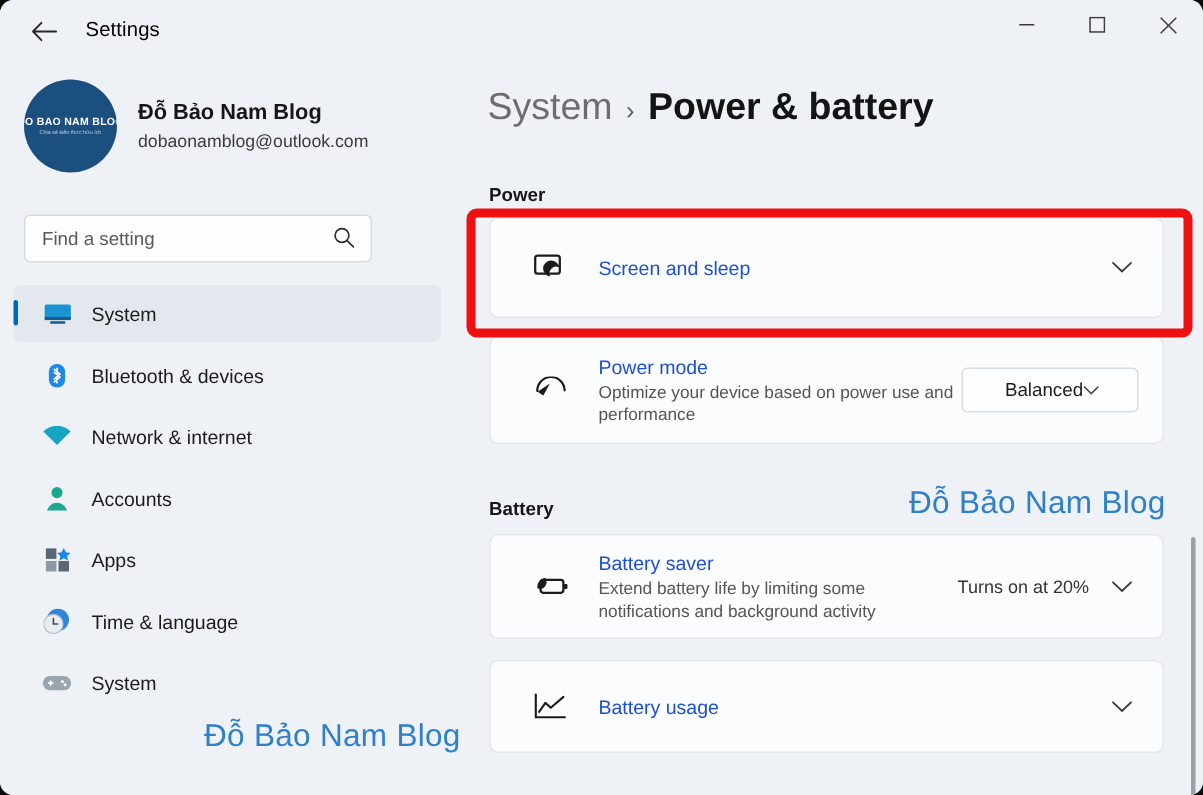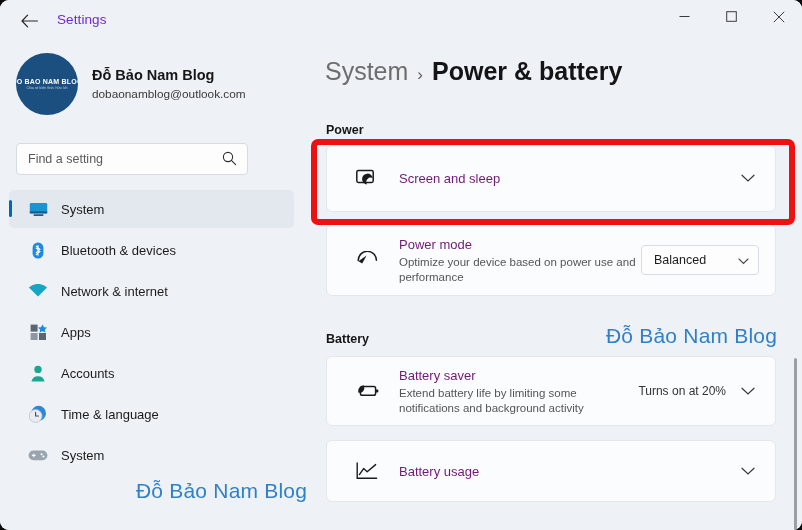--- a/index.html
+++ b/index.html
@@ -24,21 +24,21 @@
   }
   #back-btn {
     position: absolute; left: 14px; top: 7px;
     width: 30px; height: 28px;
     display: flex; align-items: center; justify-content: center;
     border-radius: 4px; cursor: default;
   }
   #back-btn svg { display: block; }
   #app-title {
     position: absolute; left: 57px; top: 12px;
-    font-size: 13.5px; color: #6d28d9; letter-spacing: .1px;
+    font-size: 13.5px; color: #000000; letter-spacing: .1px;
   }
   .wctl {
     position: absolute; top: 0; width: 47px; height: 33px;
     display: flex; align-items: center; justify-content: center;
     cursor: default;
   }
   #btn-min { right: 94px; }
   #btn-max { right: 47px; }
   #btn-close { right: 0px; }
   .wctl svg { display: block; }
@@ -119,35 +119,35 @@
   .card {
     position: absolute; left: 26px; width: 450px;
     background: #fbfcfd; border: 1px solid #e3e7ec; border-radius: 6px;
   }
   .card-row { display: flex; align-items: center; height: 100%; }
   .card-icon {
     width: 30px; margin-left: 25px; flex: none;
     display: flex; align-items: center; justify-content: center;
   }
   .card-text { margin-left: 17px; flex: 1 1 auto; }
-  .card-title { font-size: 13px; color: #701a75; line-height: 17px; }
+  .card-title { font-size: 13px; color: #1d4ed8; line-height: 17px; }
   .card-sub { font-size: 11.5px; color: #555; line-height: 15px; margin-top: 2px; }
   .card-right { display: flex; align-items: center; margin-right: 18px; flex: none; }
   .card-status { font-size: 12px; color: #333; margin-right: 13px; }
   .chev { display: flex; align-items: center; justify-content: center; width: 18px; }
 
   #card-screen { top: 103px; height: 67px; }
   #card-power  { top: 182px; height: 72px; }
   #card-saver  { top: 314px; height: 70px; }
   #card-usage  { top: 398px; height: 62px; }
 
   #combo {
     width: 118px; height: 30px;
     background: #fdfdfd; border: 1px solid #d8dde3; border-radius: 4px;
-    display: flex; align-items: center; justify-content: space-between;
+    display: flex; align-items: center; justify-content: center;
     padding: 0 9px 0 12px; margin-right: 16px; cursor: default;
   }
   #combo-label { font-size: 12.5px; color: #1b1b1b; }
 
   
   #annot {
     position: absolute; left: 311px; top: 139px;
     width: 484px; height: 86px;
     border: 6px solid #ee1111; border-radius: 7px;
     pointer-events: none;
@@ -246,38 +246,38 @@
           <svg width="20" height="14" viewBox="0 0 20 14">
             <path d="M10 12.6 L0.9 3.6 A13 13 0 0 1 19.1 3.6 Z" fill="#17a5c4"></path>
           </svg>
         </span>
         <span class="nav-label">Network &amp; internet</span>
       </div>
 
 
       <div class="nav-item">
         <span class="nav-icon">
+          <svg width="16" height="17" viewBox="0 0 16 17">
+            <circle cx="8" cy="4.4" r="3.7" fill="#19a88f"></circle>
+            <path d="M1.4 16.4 A6.8 6.8 0 0 1 14.6 16.4 Z" fill="#19a88f"></path>
+          </svg>
+        </span>
+        <span class="nav-label">Accounts</span>
+      </div>
+
+      <div class="nav-item">
+        <span class="nav-icon">
           <svg width="17" height="17" viewBox="0 0 17 17">
             <rect x="0.6" y="0.6" width="7" height="7" fill="#5a6673"></rect>
             <rect x="0.6" y="9" width="7" height="7" fill="#8d98a4"></rect>
             <rect x="9" y="9" width="7" height="7" fill="#5a6673"></rect>
             <path d="M12.5 0.4 L14 3.2 L17 3.6 L14.8 5.7 L15.4 8.6 L12.5 7.2 L9.6 8.6 L10.2 5.7 L8 3.6 L11 3.2 Z" fill="#1e88e5"></path>
           </svg>
         </span>
         <span class="nav-label">Apps</span>
-      </div>
-
-      <div class="nav-item">
-        <span class="nav-icon">
-          <svg width="16" height="17" viewBox="0 0 16 17">
-            <circle cx="8" cy="4.4" r="3.7" fill="#19a88f"></circle>
-            <path d="M1.4 16.4 A6.8 6.8 0 0 1 14.6 16.4 Z" fill="#19a88f"></path>
-          </svg>
-        </span>
-        <span class="nav-label">Accounts</span>
       </div>
 
       <div class="nav-item">
         <span class="nav-icon">
           <svg width="18" height="18" viewBox="0 0 18 18">
             <circle cx="9.6" cy="8.2" r="7.4" fill="#2d87d6"></circle>
             <circle cx="6.6" cy="11" r="6.4" fill="#e9edf2" stroke="#b6c1cc" stroke-width="0.8"></circle>
             <path d="M6.6 7.4 V11 H9.4" fill="none" stroke="#3c4a58" stroke-width="1.1" stroke-linecap="round"></path>
           </svg>
         </span>

